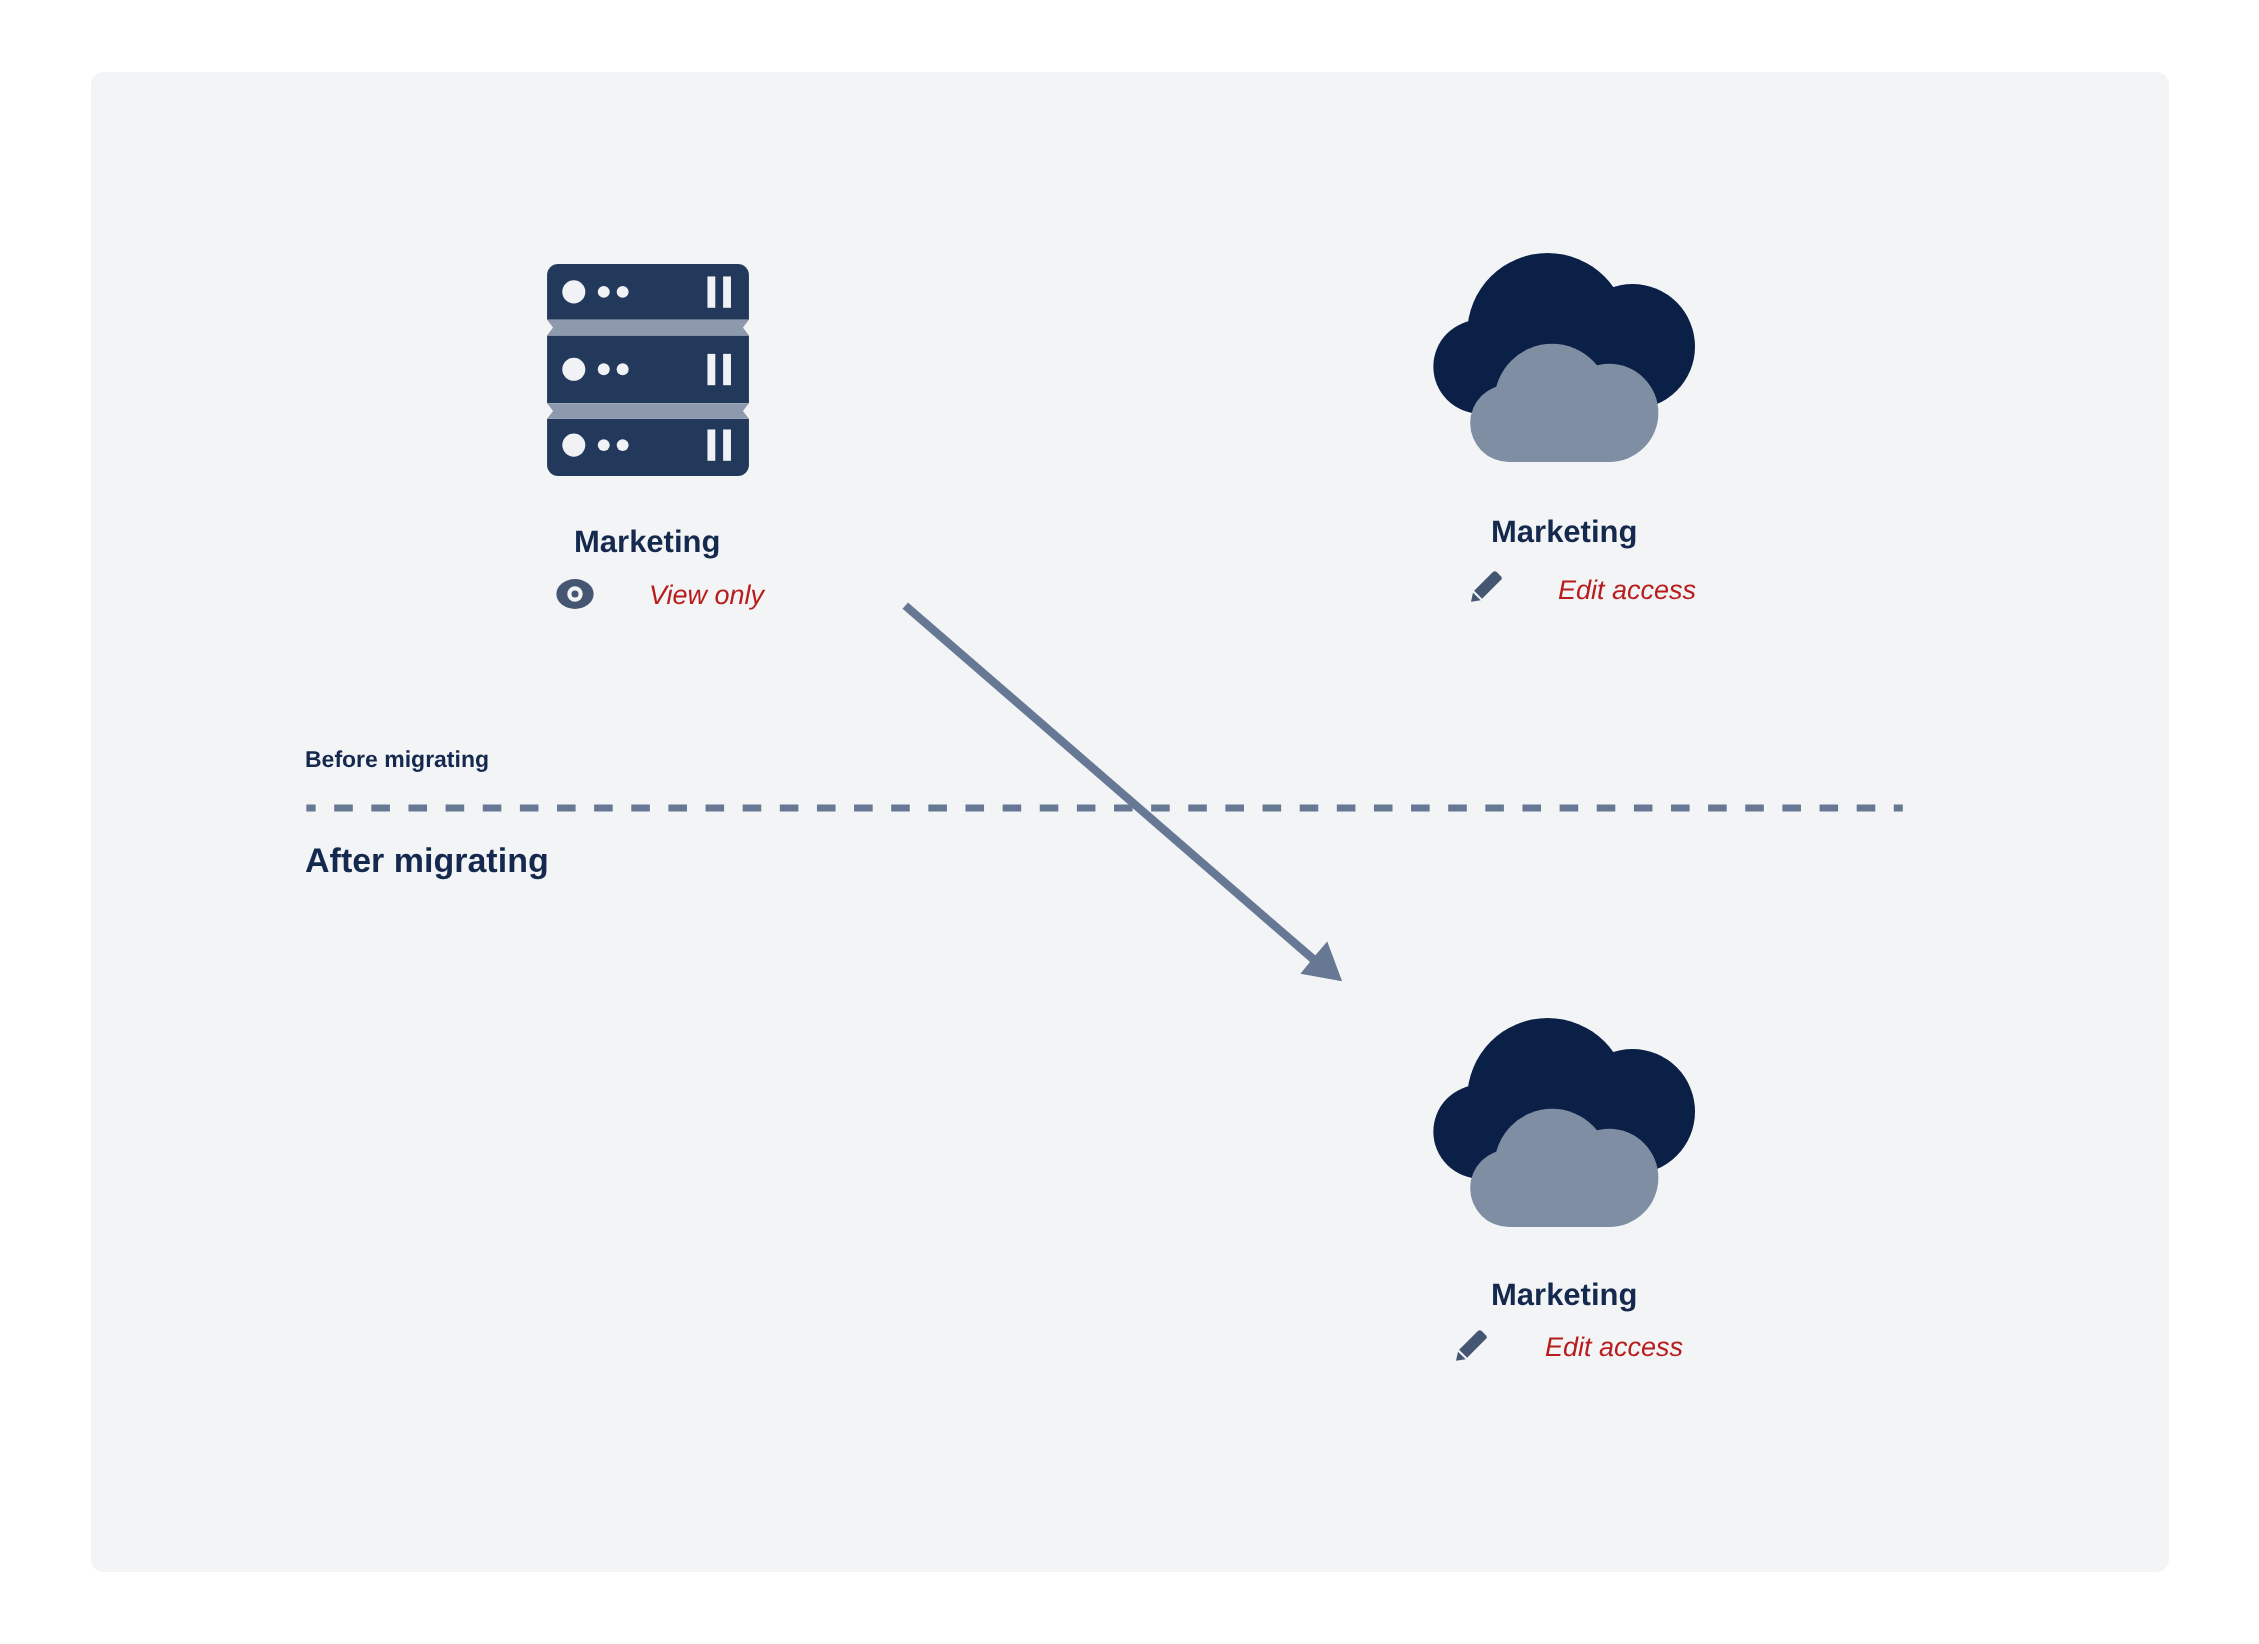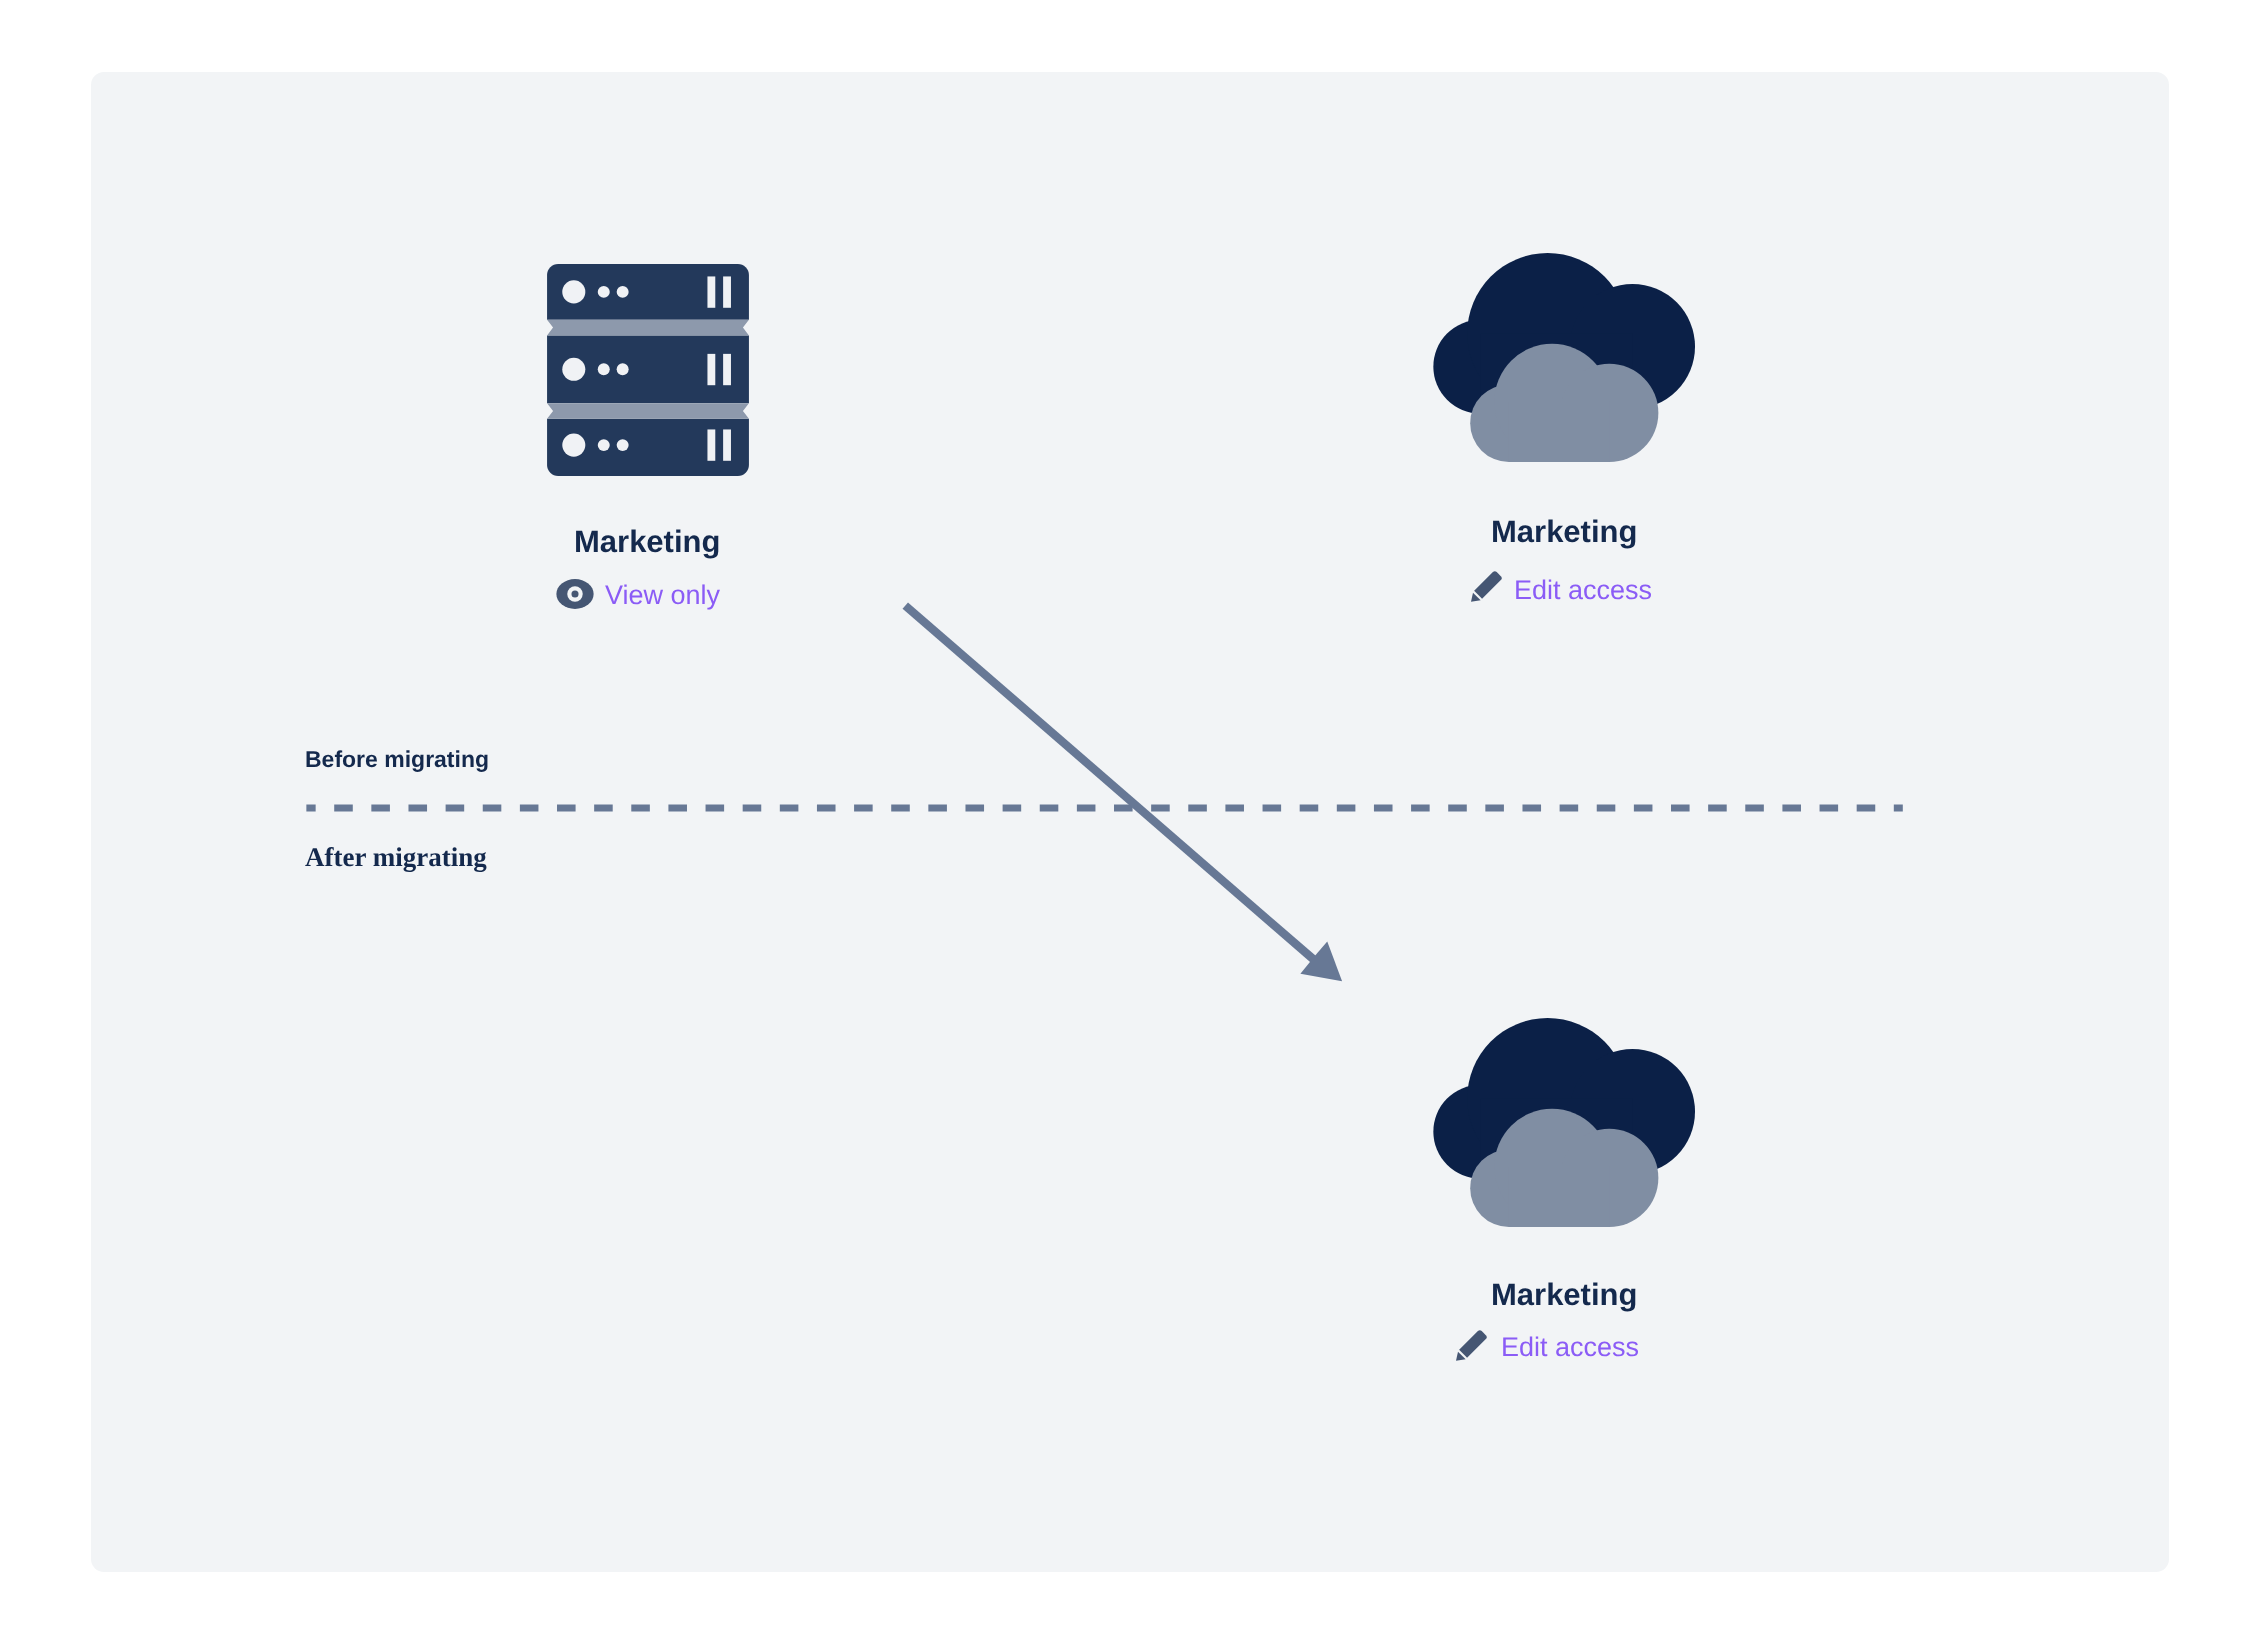--- a/index.html
+++ b/index.html
@@ -6,22 +6,22 @@
   body{width:2259px;height:1645px;overflow:hidden;
        font-family:"Liberation Sans", sans-serif;
        -webkit-font-smoothing:antialiased;
        text-rendering:geometricPrecision;}
   #stage{position:relative;width:2259px;height:1360px;text-align:center;}
   #panel{position:absolute;left:91px;top:72px;width:2078px;height:1500px;
          background:#F2F4F6;border-radius:13px;}
   .node{position:absolute;}
   .label{position:absolute;font-weight:bold;color:#14294D;white-space:nowrap;
          line-height:1;letter-spacing:0;}
-  .sub{position:absolute;color:#8b5cf6;white-space:nowrap;
-       line-height:1;letter-spacing:0;}
+  .sub{position:absolute;font-style:italic;color:#b91c1c;white-space:nowrap;
+       line-height:1;letter-spacing:0;margin-left:44px;}
   svg{display:block;overflow:visible;}
 </style>
 </head>
 <body>
 
 <div id="stage">
   <div id="panel"></div>
 
   <div class="node" style="left:547px;top:264px;">
     <svg width="202" height="212" viewBox="0 0 219 230">
@@ -114,21 +114,21 @@
         <path d="M2.2 23.8 L10.6 32.1 L0 33.8 Z"></path>
       </g>
     </svg>
   </div>
   <div class="sub" style="left:1501px;top:1334px;font-size:27px;">Edit access</div>
 
   <div class="label" style="left:305px;top:748px;font-size:23px;">Before migrating</div>
   <svg style="position:absolute;left:0;top:0;" width="2259" height="1645" viewBox="0 0 2448 1782">
     <line x1="332" y1="875.2" x2="2062" y2="875.2" stroke="#677895" stroke-width="7.5" stroke-dasharray="20.12 20.12" stroke-dashoffset="10.06"></line>
   </svg>
-  <div class="label" style="left:305px;top:844px;font-size:27px;font-family:Liberation Serif, serif;">After migrating</div>
+  <div class="label" style="left:305px;top:844px;font-size:34px;">After migrating</div>
 
   <svg style="position:absolute;left:0;top:0;" width="2259" height="1645" viewBox="0 0 2448 1782">
     <path d="M981 655.9 L1424.2 1040" stroke="#677895" stroke-width="9" fill="none"></path>
     <path d="M1454.4 1063.1 L1438.3 1019.9 L1425.7 1034.5 L1409.2 1054.8 Z" fill="#677895"></path>
   </svg>
 
 </div>
 
 
 </body></html>

